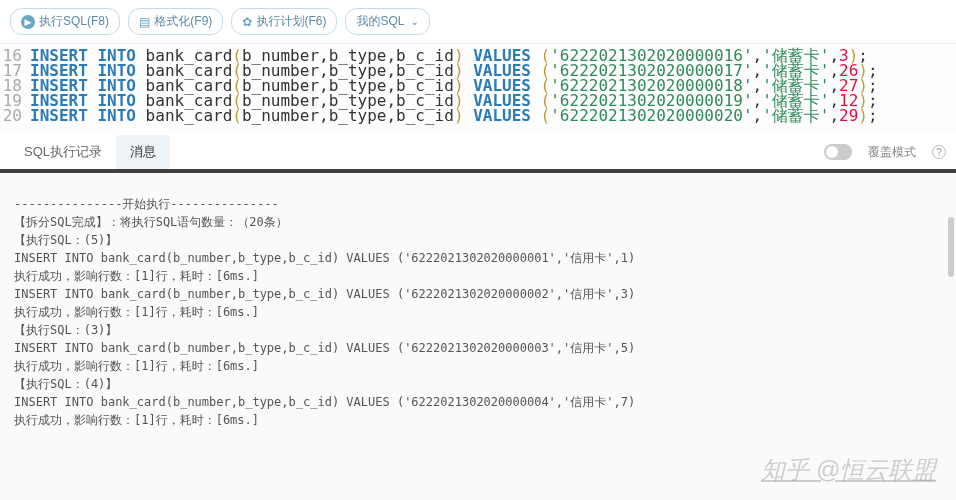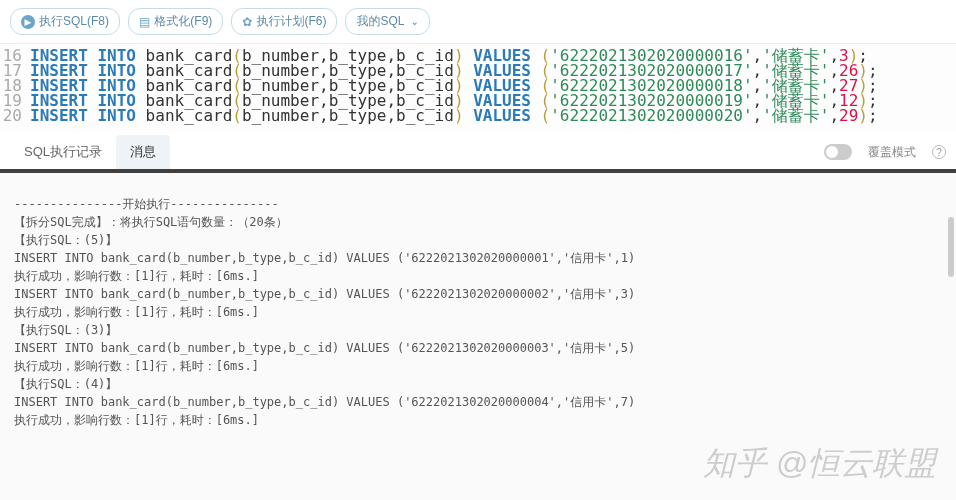--- a/index.html
+++ b/index.html
@@ -30,21 +30,21 @@
 .num { color: #d14; }
 .punct { color: #333; }
 .tabs { display: flex; align-items: center; border-bottom: 4px solid #404040; padding: 0 10px; margin-top: 4px; }
 .tab { padding: 8px 14px; color: #666; cursor: pointer; font-size: 13px; }
 .tab.active { background: #eef3f7; border-radius: 4px 4px 0 0; color: #333; }
 .tab-right { margin-left: auto; display: flex; align-items: center; gap: 16px; color: #888; font-size: 12px; }
 .qmark { display:inline-block; width:14px; height:14px; border:1px solid #bbb; border-radius:50%; text-align:center; line-height:13px; font-size:10px; color:#999; }
 .output { background: #fafafa; padding: 10px 14px; height: 330px; overflow-y: auto; font-family: Consolas, Monaco, "Microsoft YaHei", monospace; font-size: 12px; line-height: 18px; color: #555; position: relative; }
 .output-inner { position: relative; margin-top: 12px; }
 .out-line { white-space: pre; }
-.watermark { position: absolute; right: 20px; bottom: 14px; font-size: 32px; color: rgba(120,120,120,0.35); font-style: italic; pointer-events: none; font-family: "Microsoft YaHei", sans-serif; }
+.watermark { position: absolute; right: 20px; bottom: 14px; font-size: 24px; color: rgba(120,120,120,0.35); font-style: italic; pointer-events: none; font-family: "Microsoft YaHei", sans-serif; text-decoration: underline; }
 .fade { position: absolute; left:0; right:0; bottom:0; height:40px; background: linear-gradient(rgba(250,250,250,0), rgba(250,250,250,1)); pointer-events:none; }
 .scrollbar-v { position:absolute; right:2px; top:44px; width:6px; height:60px; background:#ccc; border-radius:3px; }
 </style>
 </head>
 <body>
 
 <div class="toolbar">
   <div class="btn-group">
     <button class="btn">
         <span class="icon-circle">▶</span>

